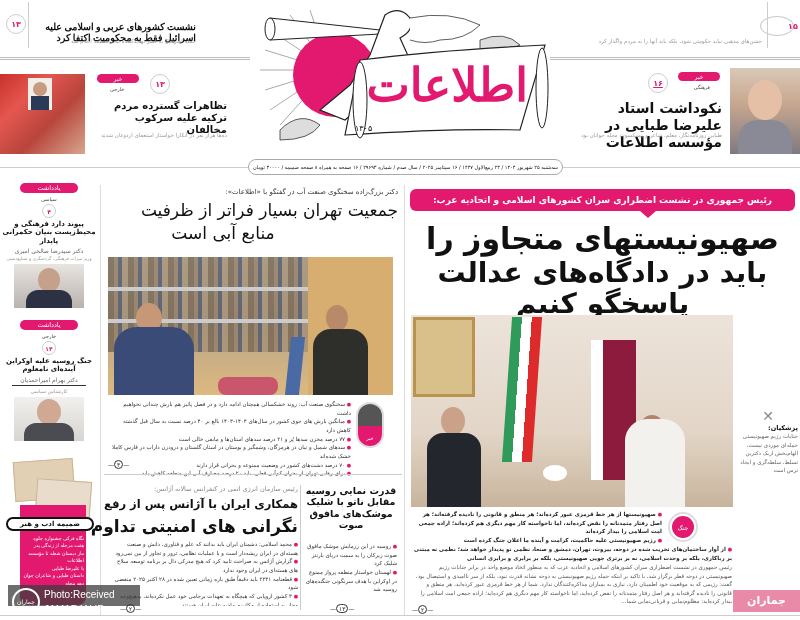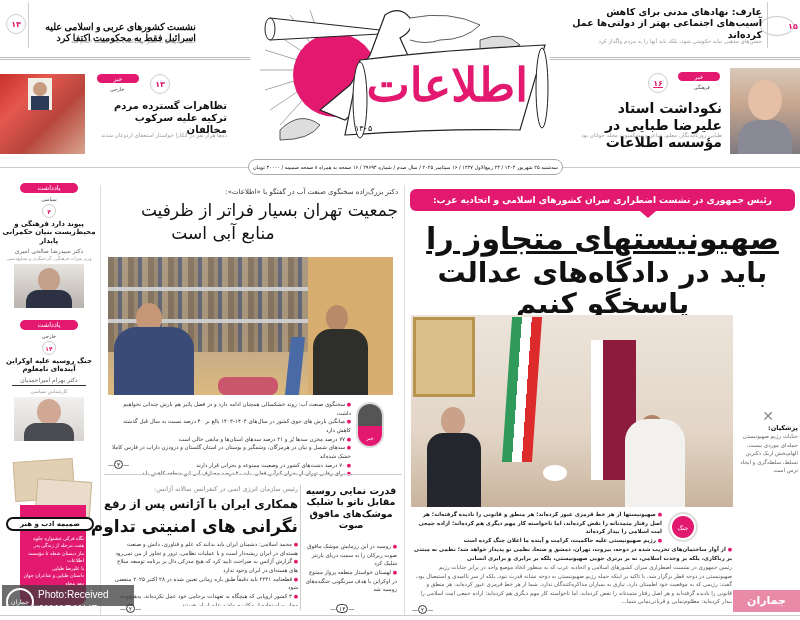--- a/index.html
+++ b/index.html
@@ -16,21 +16,20 @@
 .photo{overflow:hidden}
 .bullet::before{content:"● ";color:#e2196f;font-size:5px}
 .pgmark{font-size:6px;color:#222;direction:ltr}
 </style>
 </head>
 <body>
 
 <div class="abs" style="left:545px;top:2px;width:255px;height:52px;">
   <div class="abs numc" style="right:6px;top:14px;padding-left:32px;">۱۵</div>
   <div class="abs" style="right:32px;top:0;width:1px;height:46px;background:#ccc"></div>
-  <div class="abs hl" style="right:38px;top:4px;width:195px;font-size:9.5px;">عارف: نهادهای مدنی برای کاهش آسیب‌های اجتماعی بهتر از دولتی‌ها عمل کرده‌اند</div>
   <div class="abs sub" style="right:38px;top:36px;width:200px;font-size:5.5px;white-space:nowrap;overflow:hidden">جشن‌های مذهبی نباید حکومتی شود، بلکه باید آنها را به مردم واگذار کرد</div>
 </div>
 <div class="abs" style="left:0;top:2px;width:250px;height:52px;">
   <div class="abs numc" style="left:6px;top:12px;">۱۳</div>
   <div class="abs" style="left:28px;top:0;width:1px;height:46px;background:#ccc"></div>
   <div class="abs hl" style="right:54px;top:20px;width:165px;font-size:9.5px;font-family:Liberation Serif, serif;">نشست کشورهای عربی و اسلامی علیه اسرائیل فقط به محکومیت اکتفا کرد</div>
   <div class="abs sub" style="right:54px;top:36px;width:170px;font-size:5.5px;white-space:nowrap;overflow:hidden">حمله اسرائیل به قطر تهدیدکننده ثبات منطقه اعلام شد</div>
 </div>
 <div class="abs" style="left:0;top:57px;width:250px;height:3px;border-top:1px solid #bbb;border-bottom:1px solid #bbb"></div>
 <div class="abs" style="left:550px;top:57px;width:250px;height:3px;border-top:1px solid #bbb;border-bottom:1px solid #bbb"></div>
@@ -91,21 +90,21 @@
   <div class="abs" style="left:110px;top:18px;font-size:5px;color:#444;">خارجی</div>
   <div class="abs hl" style="left:92px;top:32px;width:135px;font-size:10px;">تظاهرات گسترده مردم ترکیه علیه سرکوب مخالفان</div>
   <div class="abs sub" style="left:92px;top:64px;width:135px;font-size:5.5px;">ده‌ها هزار نفر در آنکارا خواستار استعفای اردوغان شدند</div>
 </div>
 
 <div class="abs" style="left:0;top:167px;width:800px;height:1px;background:#ccc"></div>
 <div class="abs" style="left:248px;top:159px;width:315px;height:16px;border:1px solid #aaa;border-radius:8px;background:#fff;font-size:5px;line-height:14px;text-align:center;white-space:nowrap;overflow:hidden;">سه‌شنبه ۲۵ شهریور ۱۴۰۴ / ۲۳ ربیع‌الاول ۱۴۴۷ / ۱۶ سپتامبر ۲۰۲۵ / سال صدم / شماره ۲۹۶۹۳ / ۱۶ صفحه به همراه ۸ صفحه ضمیمه / ۳۰۰۰۰ تومان</div>
 
 <div class="abs pill" style="left:410px;top:189px;width:385px;height:22px;border-radius:6px;font-size:9px;line-height:20px;font-weight:bold;">رئیس جمهوری در نشست اضطراری سران کشورهای اسلامی و اتحادیه عرب:</div>
 <div class="abs" style="left:640px;top:211px;width:0;height:0;border-left:8px solid transparent;border-right:8px solid transparent;border-top:7px solid #e2196f;"></div>
-<div class="abs hl" style="left:410px;top:222px;width:385px;text-align:center;font-size:30px;line-height:1.1;text-decoration:underline;">صهیونیستهای متجاوز را</div>
+<div class="abs hl" style="left:410px;top:222px;width:385px;text-align:center;font-size:30px;line-height:1.1;">صهیونیستهای متجاوز را</div>
 <div class="abs hl" style="left:410px;top:258px;width:385px;text-align:center;font-size:28px;line-height:1.1;">باید در دادگاه‌های عدالت پاسخگو کنیم</div>
 
 <div class="abs photo" style="left:411px;top:315px;width:322px;height:192px;background:linear-gradient(180deg,#ece3da 0%,#e3d6c8 60%,#c8b49c 100%);">
   <div class="abs" style="left:2px;top:2px;width:62px;height:80px;background:#d9bf8a;border:3px solid #b8944f"></div>
   <div class="abs" style="left:96px;top:2px;width:30px;height:145px;background:linear-gradient(90deg,#2f9a5a 0 33%,#fff 33% 66%,#dd2a2a 66%);transform:skewX(-4deg)"></div>
   <div class="abs" style="left:180px;top:25px;width:45px;height:140px;background:#8d1b3d"></div>
   <div class="abs" style="left:180px;top:25px;width:12px;height:140px;background:#fff"></div>
   <div class="abs" style="left:30px;top:92px;width:24px;height:28px;border-radius:50%;background:#caa28a"></div>
   <div class="abs" style="left:16px;top:118px;width:54px;height:74px;border-radius:16px 16px 0 0;background:#23262d"></div>
   <div class="abs" style="left:228px;top:100px;width:26px;height:30px;border-radius:50%;background:#b08569"></div>
@@ -225,19 +224,19 @@
   <div class="abs" style="left:0;top:62px;width:88px;height:14px;background:#fff;border:2px solid #111;border-radius:7px;font-size:7px;font-weight:bold;text-align:center;line-height:10px;">ضمیمه ادب و هنر</div>
   <div class="abs" style="left:16px;top:80px;width:62px;color:#fff;font-size:4.8px;line-height:1.55;">
     <div>نگاه فرکی جشنواره جلوه</div>
     <div>هفت مرحله از زندگی پدر</div>
     <div>ماز دبستان شعله تا مؤسسه اطلاعات</div>
     <div>با علیرضا طبایی</div>
     <div>داستان طبایی و شاعران جوان دهه پنجاه</div>
   </div>
 </div>
 
-<div class="abs" style="left:2px;top:585px;width:132px;height:21px;background:rgba(60,60,60,.75);direction:ltr;">
+<div class="abs" style="left:8px;top:585px;width:132px;height:21px;background:rgba(60,60,60,.75);direction:ltr;">
   <div class="abs" style="left:4px;top:3px;width:28px;height:28px;border-radius:50%;border:2px solid #fff;color:#fff;font-size:6px;text-align:center;line-height:24px;">جماران</div>
   <div class="abs" style="left:36px;top:4px;color:#fff;font-size:10px;font-family:'Liberation Sans',sans-serif;">Photo:Received</div>
   <div class="abs" style="left:36px;top:19px;color:#fff;font-size:10px;font-family:'Liberation Sans',sans-serif;">JAMARAN.IR</div>
 </div>
 
 <div class="abs" style="left:0;top:615px;width:800px;height:1px;background:#ccc"></div>
 
 </body></html>

